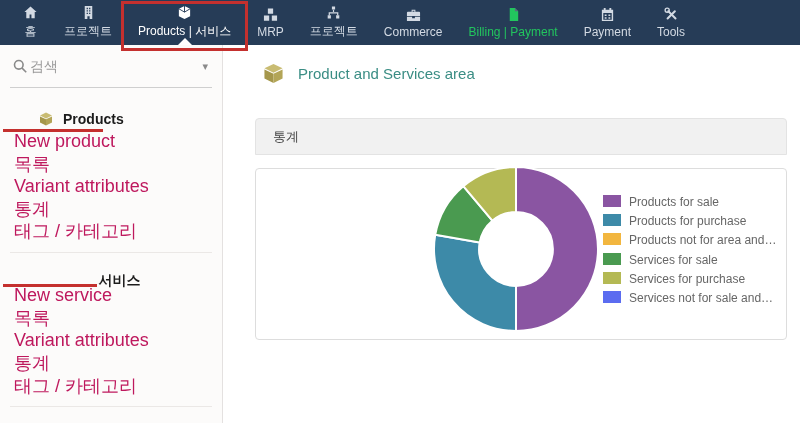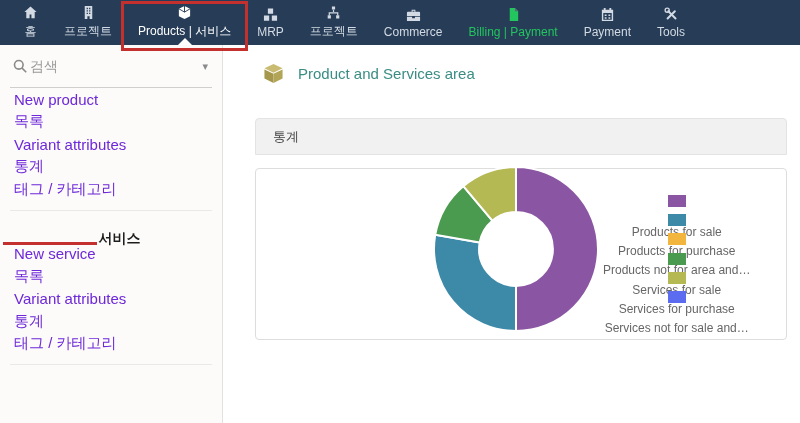--- a/index.html
+++ b/index.html
@@ -27,37 +27,37 @@
   .search-input{flex:1;border:none;outline:none;background:transparent;font-size:14px;color:#333;
                 margin-left:0;min-width:0;font-family:inherit;}
   .search-input::placeholder{color:#9a9a9a;}
   .search-caret{color:#8a8a8a;font-size:11px;margin-right:4px;cursor:pointer;}
   .section-hdr{position:relative;height:22px;display:flex;align-items:center;gap:9px;
                font-size:14px;font-weight:bold;color:#1c1c1c;}
   .section-hdr .hicon{width:16px;height:16px;}
   .hdr1{margin-top:20px;padding-left:38px;}
   .hdr2{margin-top:10px;padding-left:17px;flex-direction:column;}
   .red-underline{position:absolute;left:3px;top:21px;height:3px;background:#c4302e;pointer-events:none;}
-  .side-item{height:22.5px;display:flex;align-items:center;padding-left:14px;font-size:15px;color:#6d28d9;cursor:pointer;}
+  .side-item{height:22.5px;display:flex;align-items:center;padding-left:14px;font-size:18px;color:#be185d;cursor:pointer;}
   .side-item:first-of-type{margin-top:4px;}
   .divider{border-top:1px solid #ebe8e6;margin:9px 10px 0 10px;}
 
   
   .main{position:absolute;left:224px;top:45px;right:0;bottom:0;background:#fff;padding-left:26px;}
   .area-title{position:absolute;left:38px;top:17px;display:flex;align-items:center;gap:13px;}
   .area-title .ticon{width:23px;height:23px;}
   .area-title .ttext{font-size:15px;color:#3a8d84;}
   .panel-hdr{position:absolute;left:31px;top:73px;width:532px;height:37px;background:#f1f1f1;
              border:1px solid #e3e3e3;border-radius:4px 4px 0 0;box-sizing:border-box;
              display:flex;align-items:center;padding-left:17px;font-size:13px;color:#444;}
   .chart-box{position:absolute;left:31px;top:123px;width:532px;height:172px;background:#fff;
              border:1px solid #ddd;border-radius:4px;box-sizing:border-box;}
   .donut-svg{position:absolute;left:175px;top:-5px;width:170px;height:170px;overflow:visible;}
   .legend{position:absolute;left:347px;top:26px;}
-  .legend-item{display:flex;align-items:center;height:19.2px;gap:18px;cursor:pointer;flex-direction:column;}
+  .legend-item{display:flex;align-items:flex-start;height:19.2px;gap:8px;cursor:pointer;}
   .legend-swatch{width:18px;height:12px;flex:0 0 auto;}
   .legend-label{font-size:12px;color:#666;white-space:nowrap;}
 </style>
 </head>
 <body>
 
 <div class="page">
 
   <div class="topnav">
 
@@ -141,20 +141,29 @@
 
     <div class="search-row">
       <svg class="sicon" viewBox="0 0 16 16">
           <circle cx="6.8" cy="6.8" r="4.3" fill="none" stroke="#8a8a8a" stroke-width="1.6"></circle>
           <path d="M10.1 10.1L14.2 14.2" stroke="#8a8a8a" stroke-width="1.6"></path>
         </svg>
       <input class="search-input" type="text" placeholder="검색" style="">
       <span class="search-caret">▾</span>
     </div>
 
+    <div class="section-hdr hdr1">
+      <svg class="hicon" viewBox="0 0 16 16">
+          <path d="M8 1.6l6 2.9-6 2.9-6-2.9 6-2.9z" fill="#c9bc72"></path>
+          <path d="M2 5.4v6l6 3V8.3l-6-2.9z" fill="#a5974b"></path>
+          <path d="M14 5.4v6l-6 3V8.3l6-2.9z" fill="#b3a557"></path>
+        </svg>
+      <span>Products</span>
+      <div class="red-underline" style="width:100px"></div>
+    </div>
     <div class="side-item">New product</div>
     <div class="side-item">목록</div>
     <div class="side-item">Variant attributes</div>
     <div class="side-item">통계</div>
     <div class="side-item">태그 / 카테고리</div>
 
     <div class="divider"></div>
 
     <div class="section-hdr hdr2">
       <svg class="hicon" viewBox="0 0 16 16" fill="#ab9b4e">

